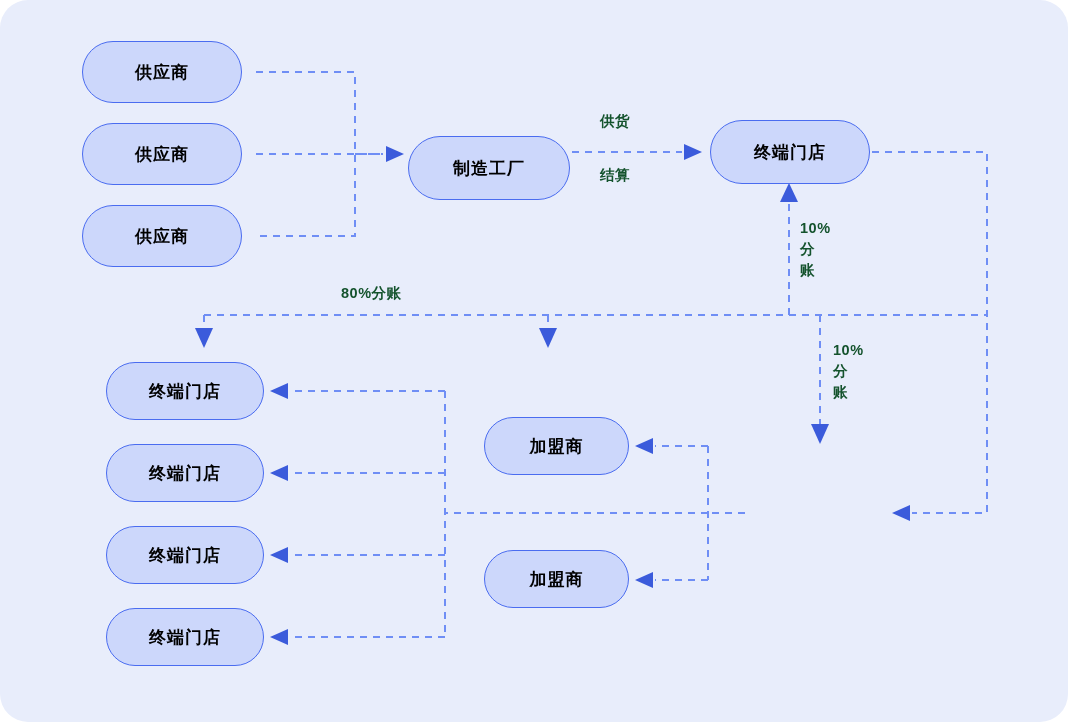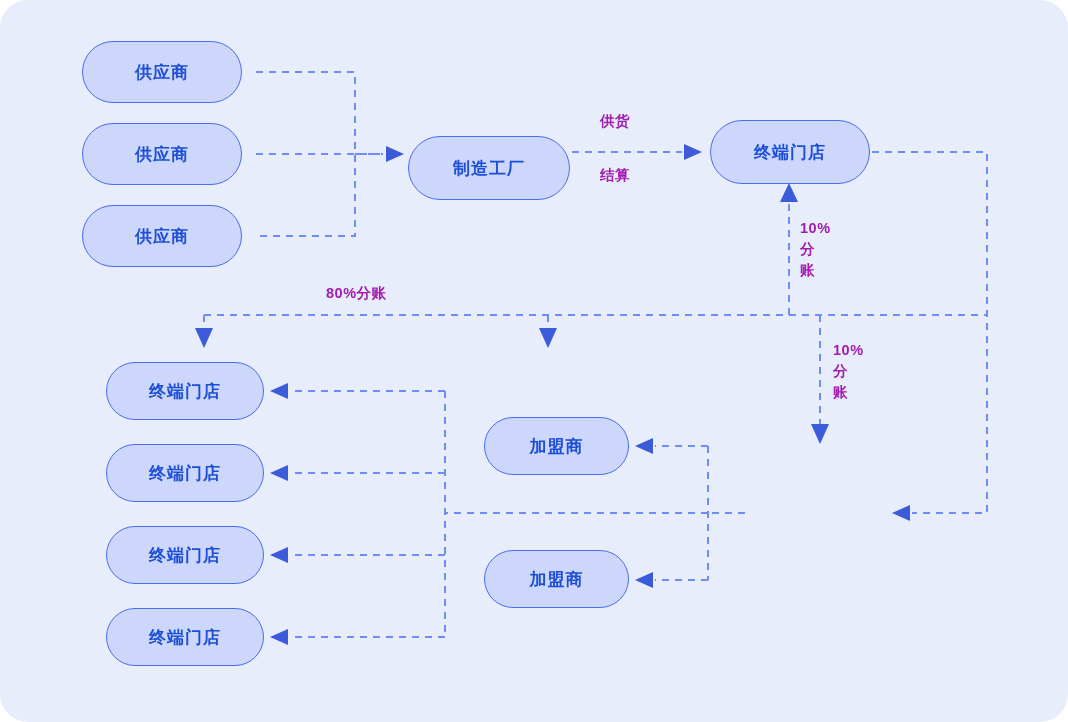--- a/index.html
+++ b/index.html
@@ -27,32 +27,32 @@
     top: 0;
     width: 1068px;
     height: 722px;
   }
   .node {
     position: absolute;
     box-sizing: border-box;
     background: #ccd7fb;
     border: 1.5px solid #4a6cf0;
     border-radius: 999px;
-    color: #1d4ed8;
+    color: #000000;
     display: flex;
     align-items: center;
     justify-content: center;
     font-size: 17px;
     font-weight: 700;
     letter-spacing: 1px;
     white-space: nowrap;
   }
   .edge-label {
     position: absolute;
-    color: #a21caf;
+    color: #14532d;
     font-size: 14.5px;
     font-weight: 700;
     letter-spacing: 0.5px;
     white-space: nowrap;
     line-height: 1.0;
   }
   .edge-label.stacked {
     line-height: 1.45;
     text-align: left;
   }
@@ -149,21 +149,21 @@
   </div>
   <div class="node" style="left:106px; top:526px; width:158px; height:58px;">
     <span>终端门店</span>
   </div>
   <div class="node" style="left:106px; top:608px; width:158px; height:58px;">
     <span>终端门店</span>
   </div>
 
   <div class="edge-label" style="left:600px; top:114px;">供货</div>
   <div class="edge-label" style="left:600px; top:168px;">结算</div>
-  <div class="edge-label" style="left:326px; top:286px;">80%分账</div>
+  <div class="edge-label" style="left:341px; top:286px;">80%分账</div>
   <div class="edge-label stacked" id="lbl-hq" style="left:800px; top:218px;">
       <div>10%</div>
       <div>分</div>
       <div>账</div>
     </div>
   <div class="edge-label stacked" id="lbl-br" style="left:833px; top:340px;">
       <div>10%</div>
       <div>分</div>
       <div>账</div>
     </div>

